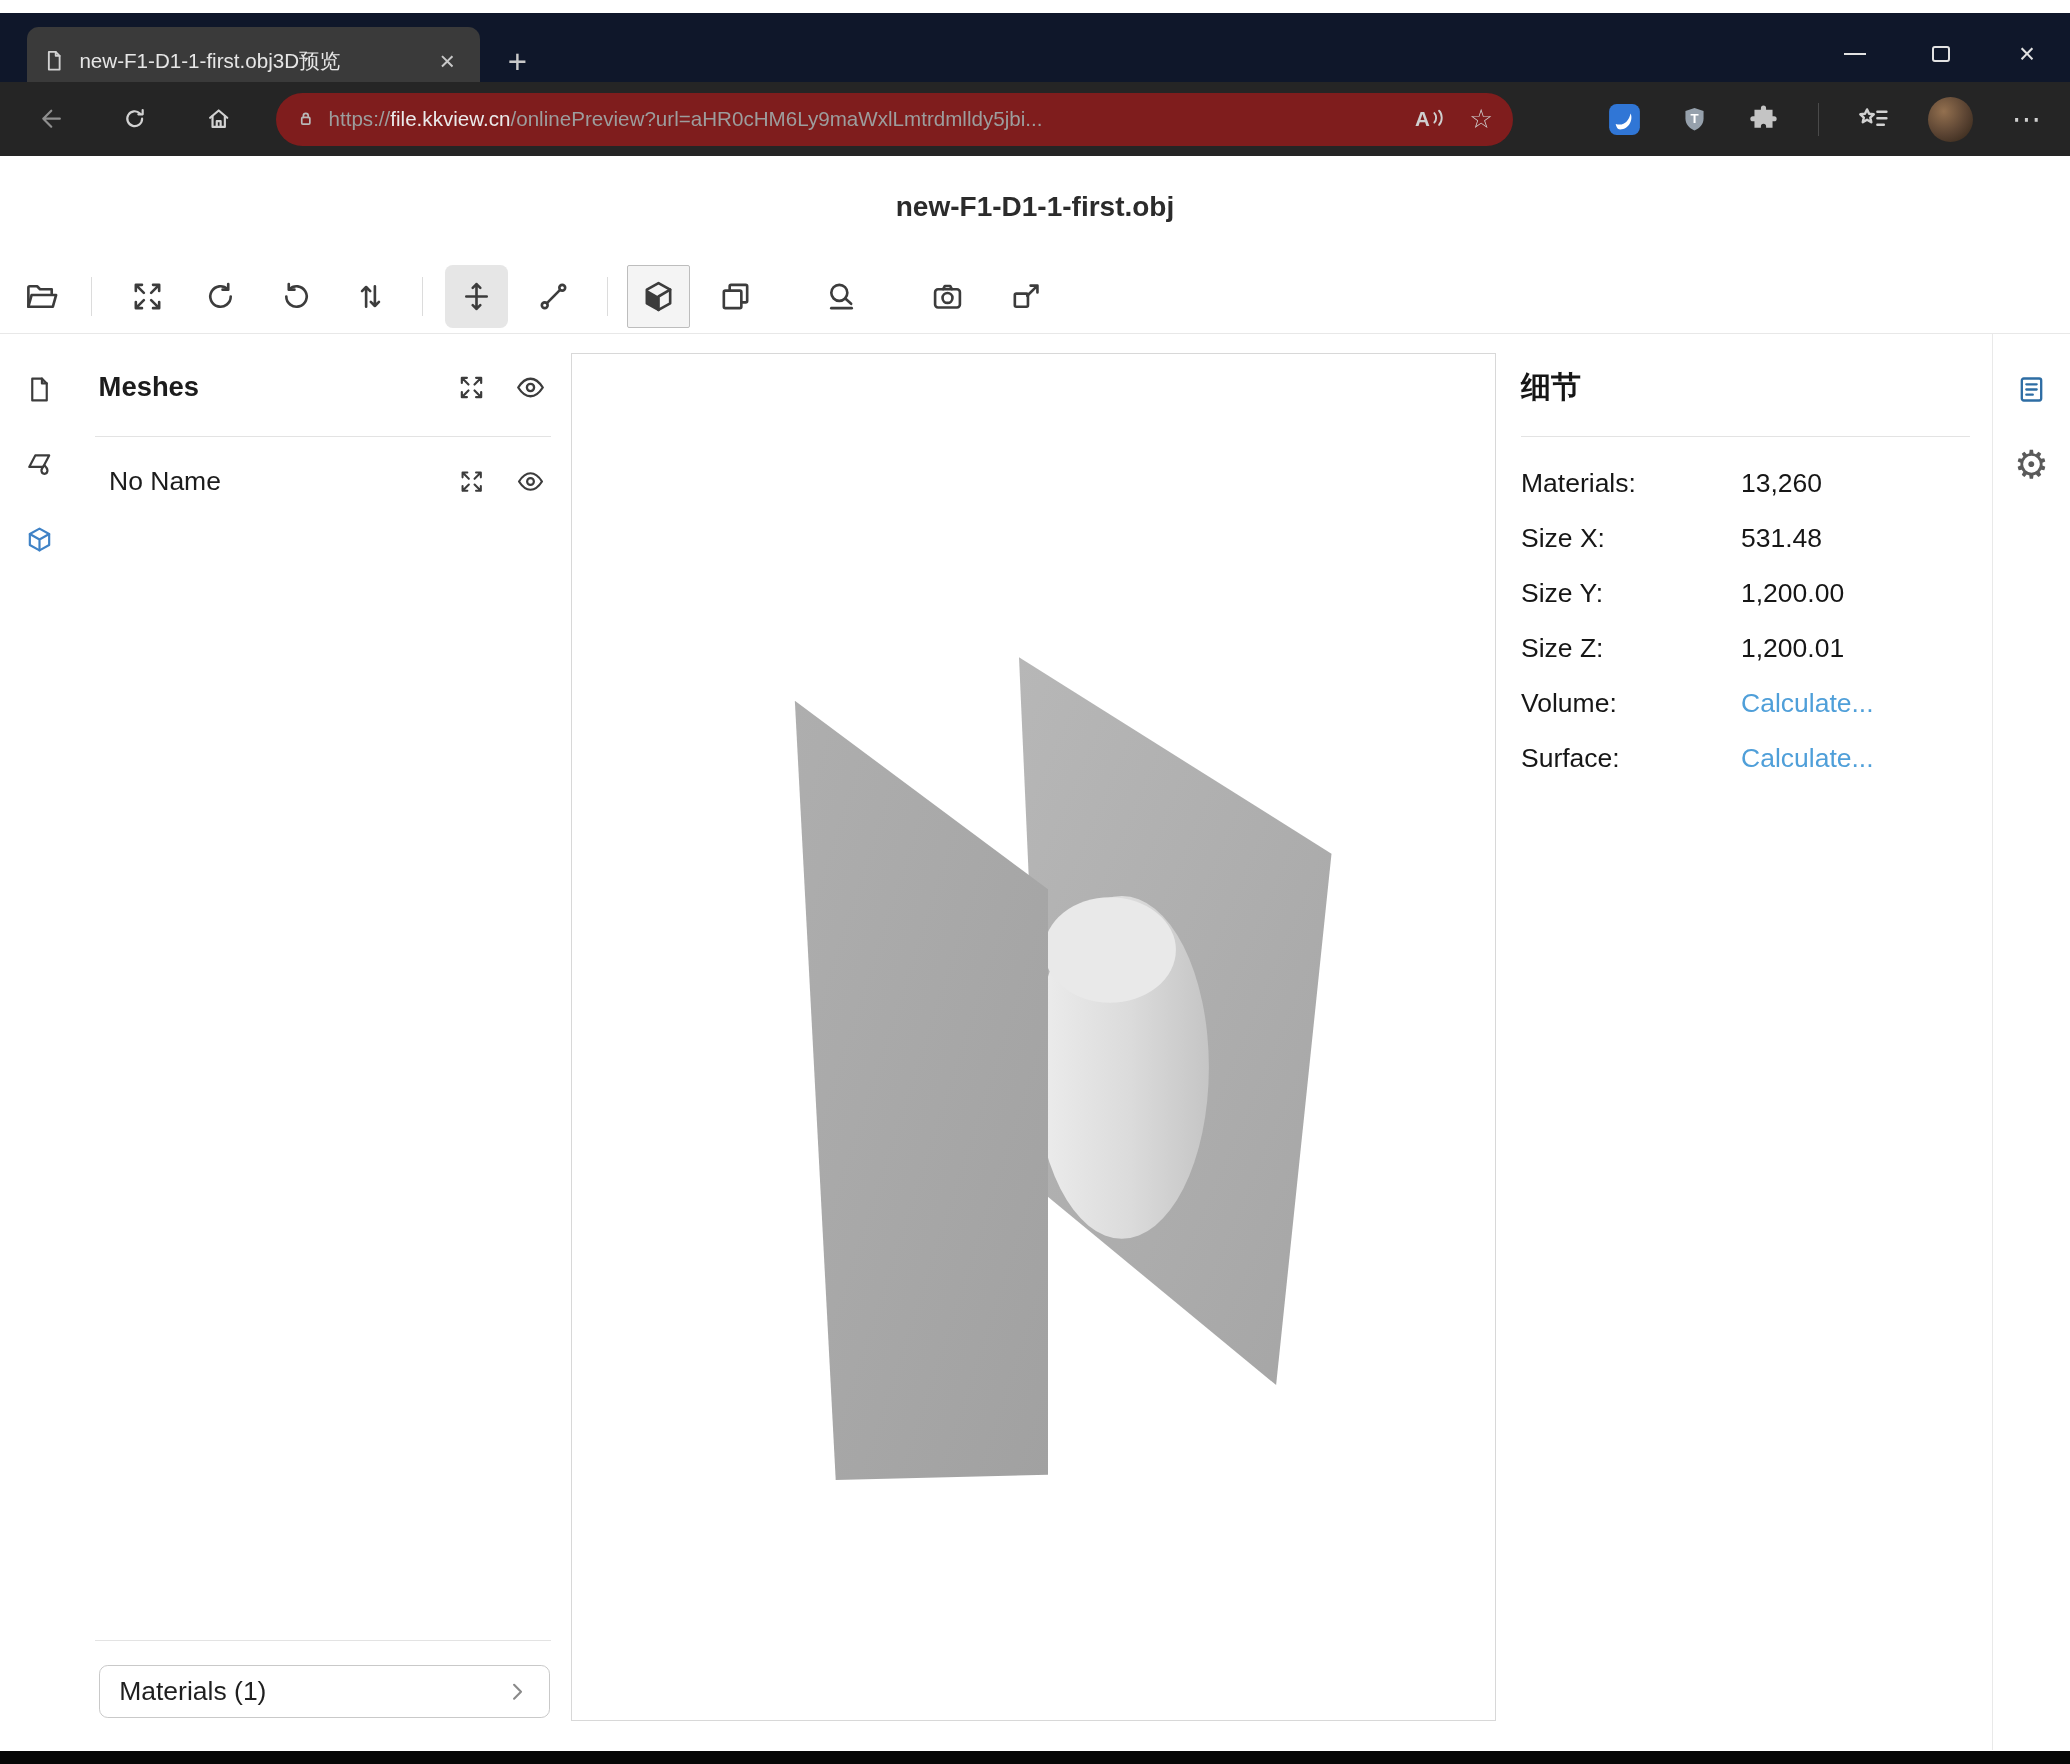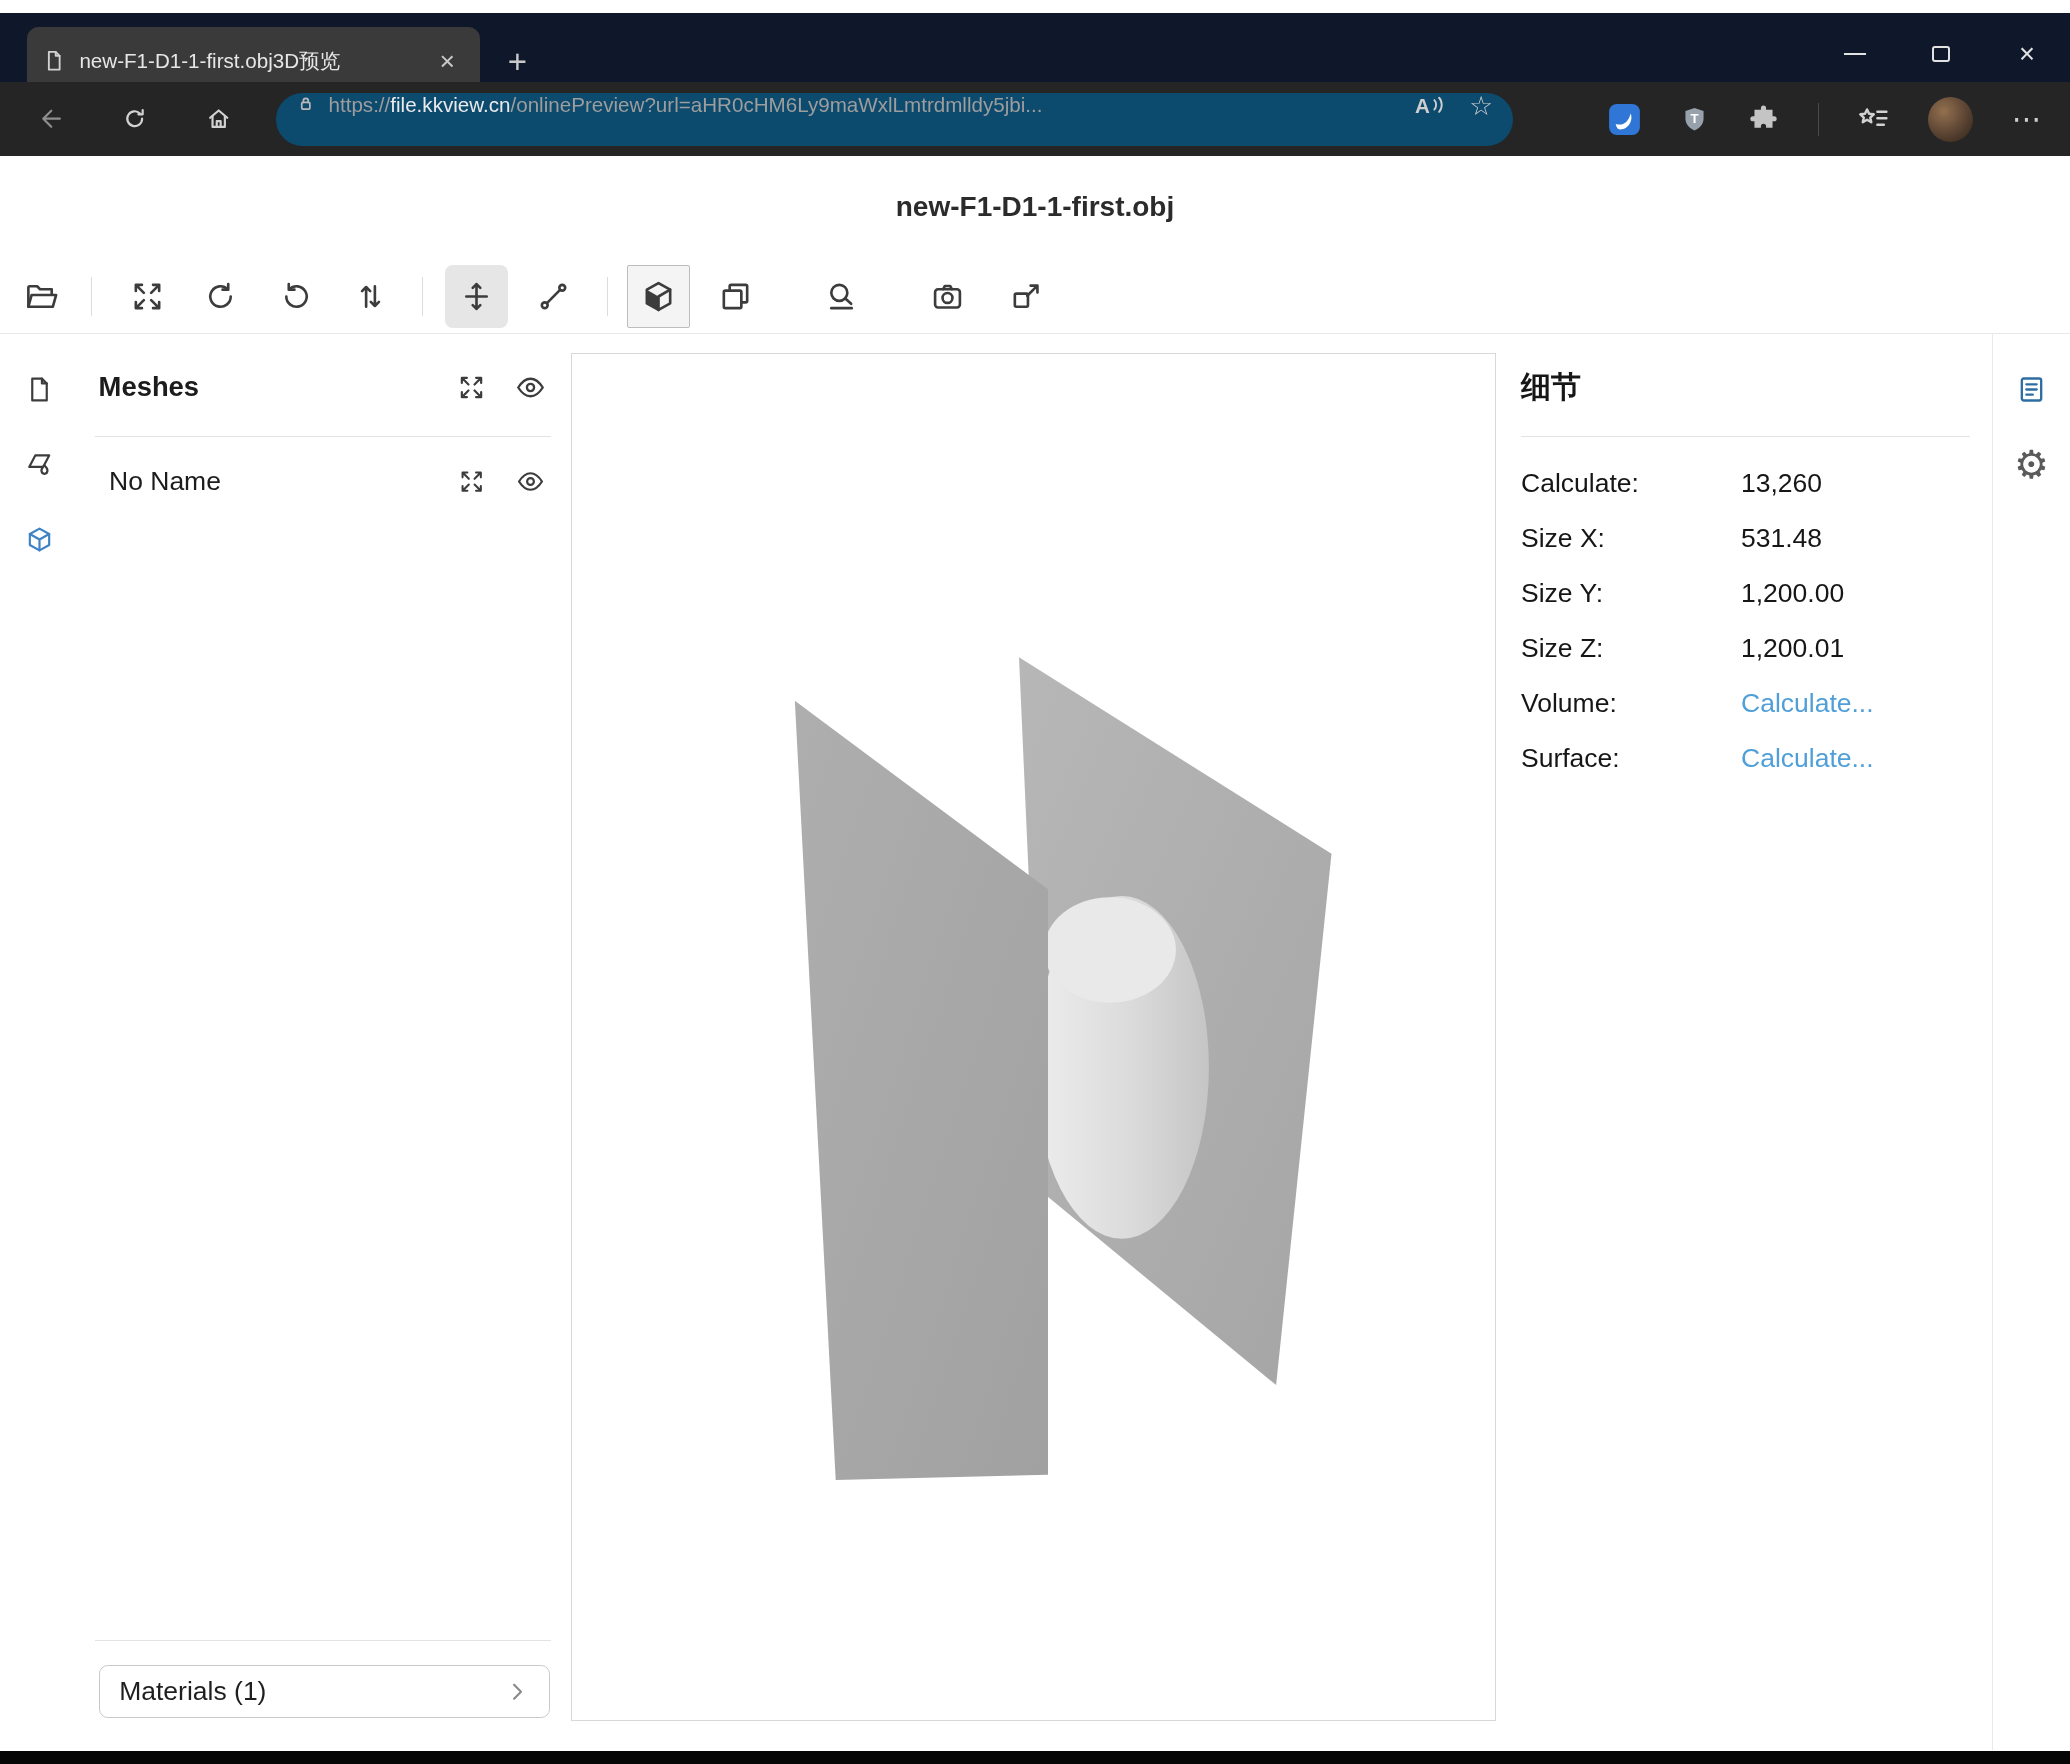--- a/index.html
+++ b/index.html
@@ -16,22 +16,22 @@
           display:flex;align-items:center;justify-content:center;border-radius:7.8px}
   .win-controls{position:absolute;right:0;top:0;height:82px;display:flex}
   .win-btn{width:86px;height:82px;display:flex;align-items:center;justify-content:center;color:#e2e2e2;font-size:27.4px}
   .win-min-glyph{display:block;width:21.6px;height:2px;background:#e2e2e2}
   .win-max-glyph{display:block;width:18.6px;height:16.7px;border:2px solid #e2e2e2;border-radius:2.9px}
 
   .navbar{position:absolute;left:0;top:82px;width:2070px;height:74px;background:#252525;display:flex;align-items:center}
   .nav-btn{width:55px;height:55px;display:flex;align-items:center;justify-content:center;border-radius:7.8px;flex:none}
   .nav-ic{stroke:#d2d2d2;fill:none;stroke-width:1.9;stroke-linecap:round;stroke-linejoin:round}
   .nav-ic.dim{stroke:#8f8f8f}
-  .addr{margin-left:29px;width:1237px;height:53px;background:#0c4a6e;border-radius:26.5px;
-        display:flex;align-items:flex-start;padding:0 19.6px;gap:11.8px;flex:none;overflow:hidden}
+  .addr{margin-left:29px;width:1237px;height:53px;background:#7f1d1d;border-radius:26.5px;
+        display:flex;align-items:center;padding:0 19.6px;gap:11.8px;flex:none;overflow:hidden}
   .addr-url{font-size:20.6px;white-space:nowrap;overflow:hidden;text-overflow:ellipsis;flex:1;color:#9d9d9d}
   .addr-url .host{color:#eaeaea}
   .addr-right{display:flex;align-items:center;gap:25.5px;margin-left:9.8px}
   .read-aloud{display:flex;align-items:flex-start;color:#cfcfcf;font-size:20.6px;font-weight:bold;gap:2px}
   .star-glyph{color:#cfcfcf;font-size:26.5px;line-height:1;font-family:"DejaVu Sans",sans-serif}
   .nav-right{display:flex;align-items:center;gap:39px;margin-left:auto;padding-right:29px}
   .nav-sep{width:1px;height:33px;background:#4a4a4a}
   .avatar{width:45px;height:45px;border-radius:50%;
           background:radial-gradient(circle at 35% 32%,#93704f,#5a4332 55%,#2c2115 100%)}
   .menu-dots{color:#cfcfcf;font-size:29px;line-height:1;font-family:"DejaVu Sans",sans-serif}
@@ -352,21 +352,21 @@
         <ellipse cx="408" cy="452" rx="50" ry="40" fill="#e9e9e9"></ellipse>
         <polygon points="169,263 361,406 361,850 200,854" fill="url(#gL)"></polygon>
       </svg>
     </div>
 
     <div class="right-panel">
       <div class="details-header">细节</div>
       <div class="details-divider"></div>
       <div class="details-rows">
         <div class="detail-row">
-          <span>Calculate:</span>
+          <span>Materials:</span>
           <span class="detail-value">13,260</span>
         </div>
         <div class="detail-row">
           <span>Size X:</span>
           <span class="detail-value">531.48</span>
         </div>
         <div class="detail-row">
           <span>Size Y:</span>
           <span class="detail-value">1,200.00</span>
         </div>

